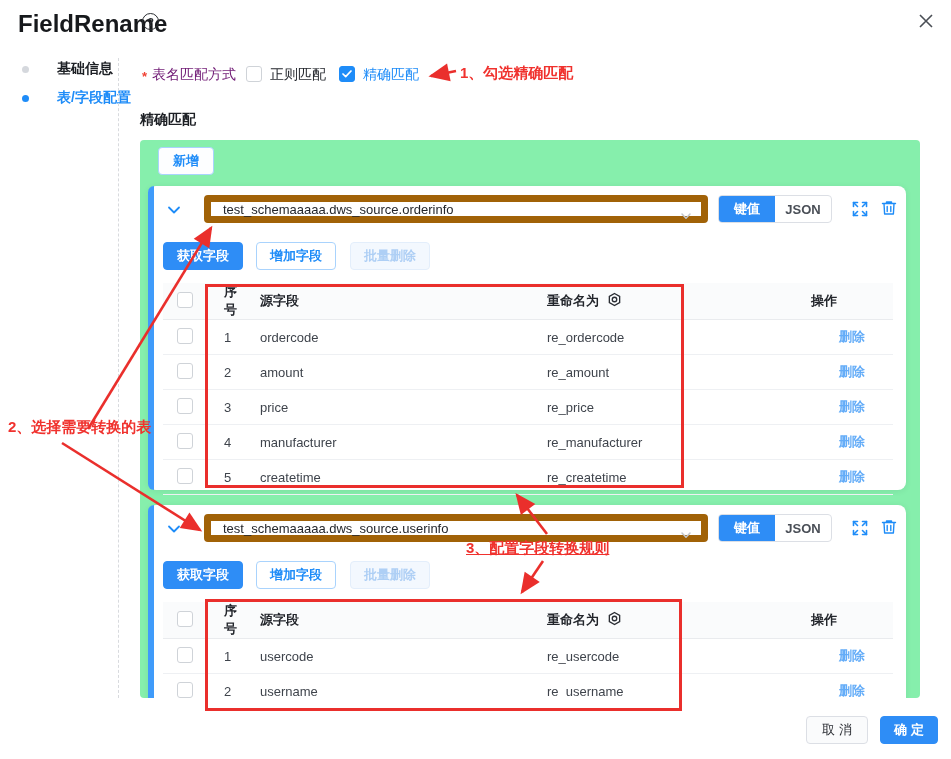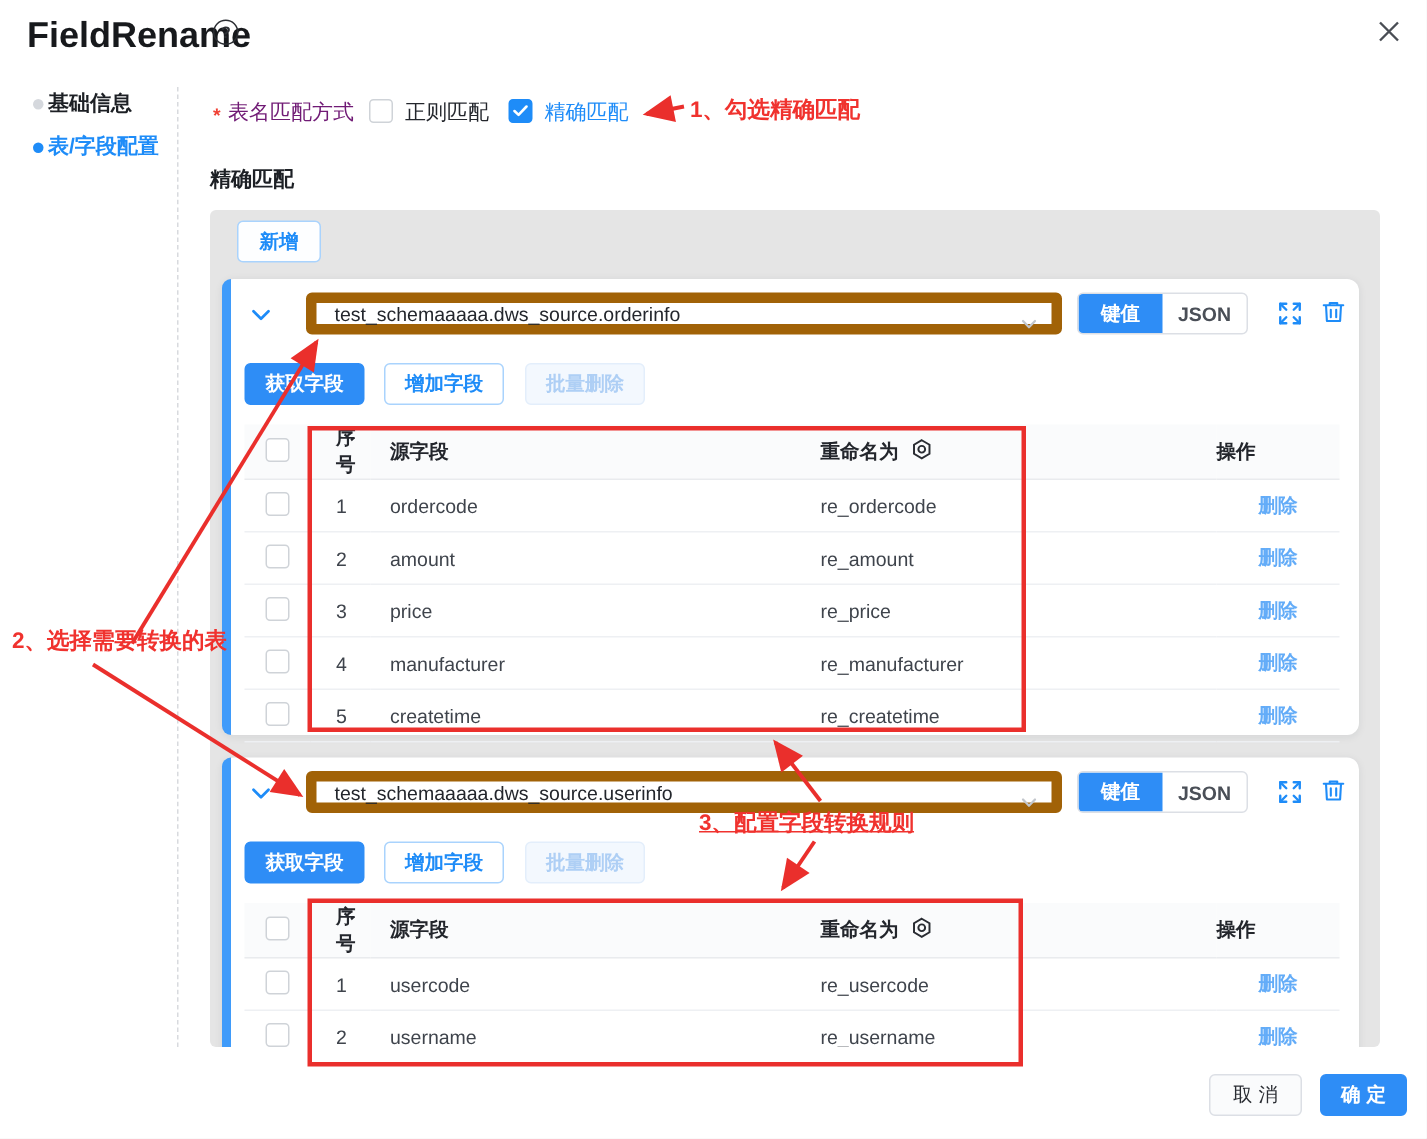--- a/index.html
+++ b/index.html
@@ -10,38 +10,38 @@
 
   
   .dlg-title { left:18px; top:10px; font-size:24px; font-weight:600; color:#17191c; }
   .help-icon { left:142px; top:13px; width:17px; height:17px; border:1.6px solid #2b2e33;
     border-radius:50%; font-size:11px; font-weight:700; color:#2b2e33;
     display:flex; align-items:center; justify-content:center; }
   .close-btn { left:916px; top:11px; width:20px; height:20px; cursor:pointer; }
 
   
   .bullet { width:7px; height:7px; border-radius:50%; }
-  .side-item { display:flex; align-items:center; gap:3px; cursor:pointer; }
+  .side-item { display:flex; align-items:center; gap:28px; cursor:pointer; }
   .side-1 { left:22px; top:60px; }
   .side-2 { left:22px; top:89px; }
   .side-label { font-size:14px; font-weight:600; }
   .side-divider { left:118px; top:58px; height:640px; border-left:1px dashed #d8dade; }
 
   
   .req { color:#f04134; font-size:13px; font-weight:700; }
   .form-label { font-size:14px; font-weight:500; color:#701a75; }
   .cbx { width:16px; height:16px; border:1px solid #cfd3d8; border-radius:3px; background:#fff; display:inline-block; }
   .cbx.checked { background:#1e8cf8; border-color:#1e8cf8; }
   .cbx svg { display:block; margin:3px auto 0; }
   .opt-label { font-size:14px; color:#23262c; }
   .opt-label.on { color:#1e8cf8; }
   .section-title { left:140px; top:111px; font-size:14px; font-weight:700; color:#1d2025; }
 
   
-  .panel { left:140px; top:140px; width:780px; height:558px; background:#e5e5e5; border-radius:4px; overflow:hidden;text-decoration:underline; }
+  .panel { left:140px; top:140px; width:780px; height:558px; background:#86efac; border-radius:4px; overflow:hidden;text-decoration:underline; }
   .add-btn { position:absolute; left:18px; top:7px; height:28px; padding:0 14px; background:#fdfeff;
     border:1px solid #a9d3fd; border-radius:4px; color:#1e8cf8; font-size:13px; font-weight:600;
     display:flex; align-items:center; cursor:pointer; }
 
   
   .card { position:absolute; left:8px; width:758px; background:#fff; border-radius:8px;
     box-shadow:0 1px 6px rgba(31,41,55,.08); }
   .card-1 { top:46px; height:304px; }
   .card-2 { top:365px; height:240px;padding-left:20px; }
   .card-bar { position:absolute; left:0; top:0; bottom:0; width:6px; background:#3f9bfa; border-radius:8px 0 0 8px; }

